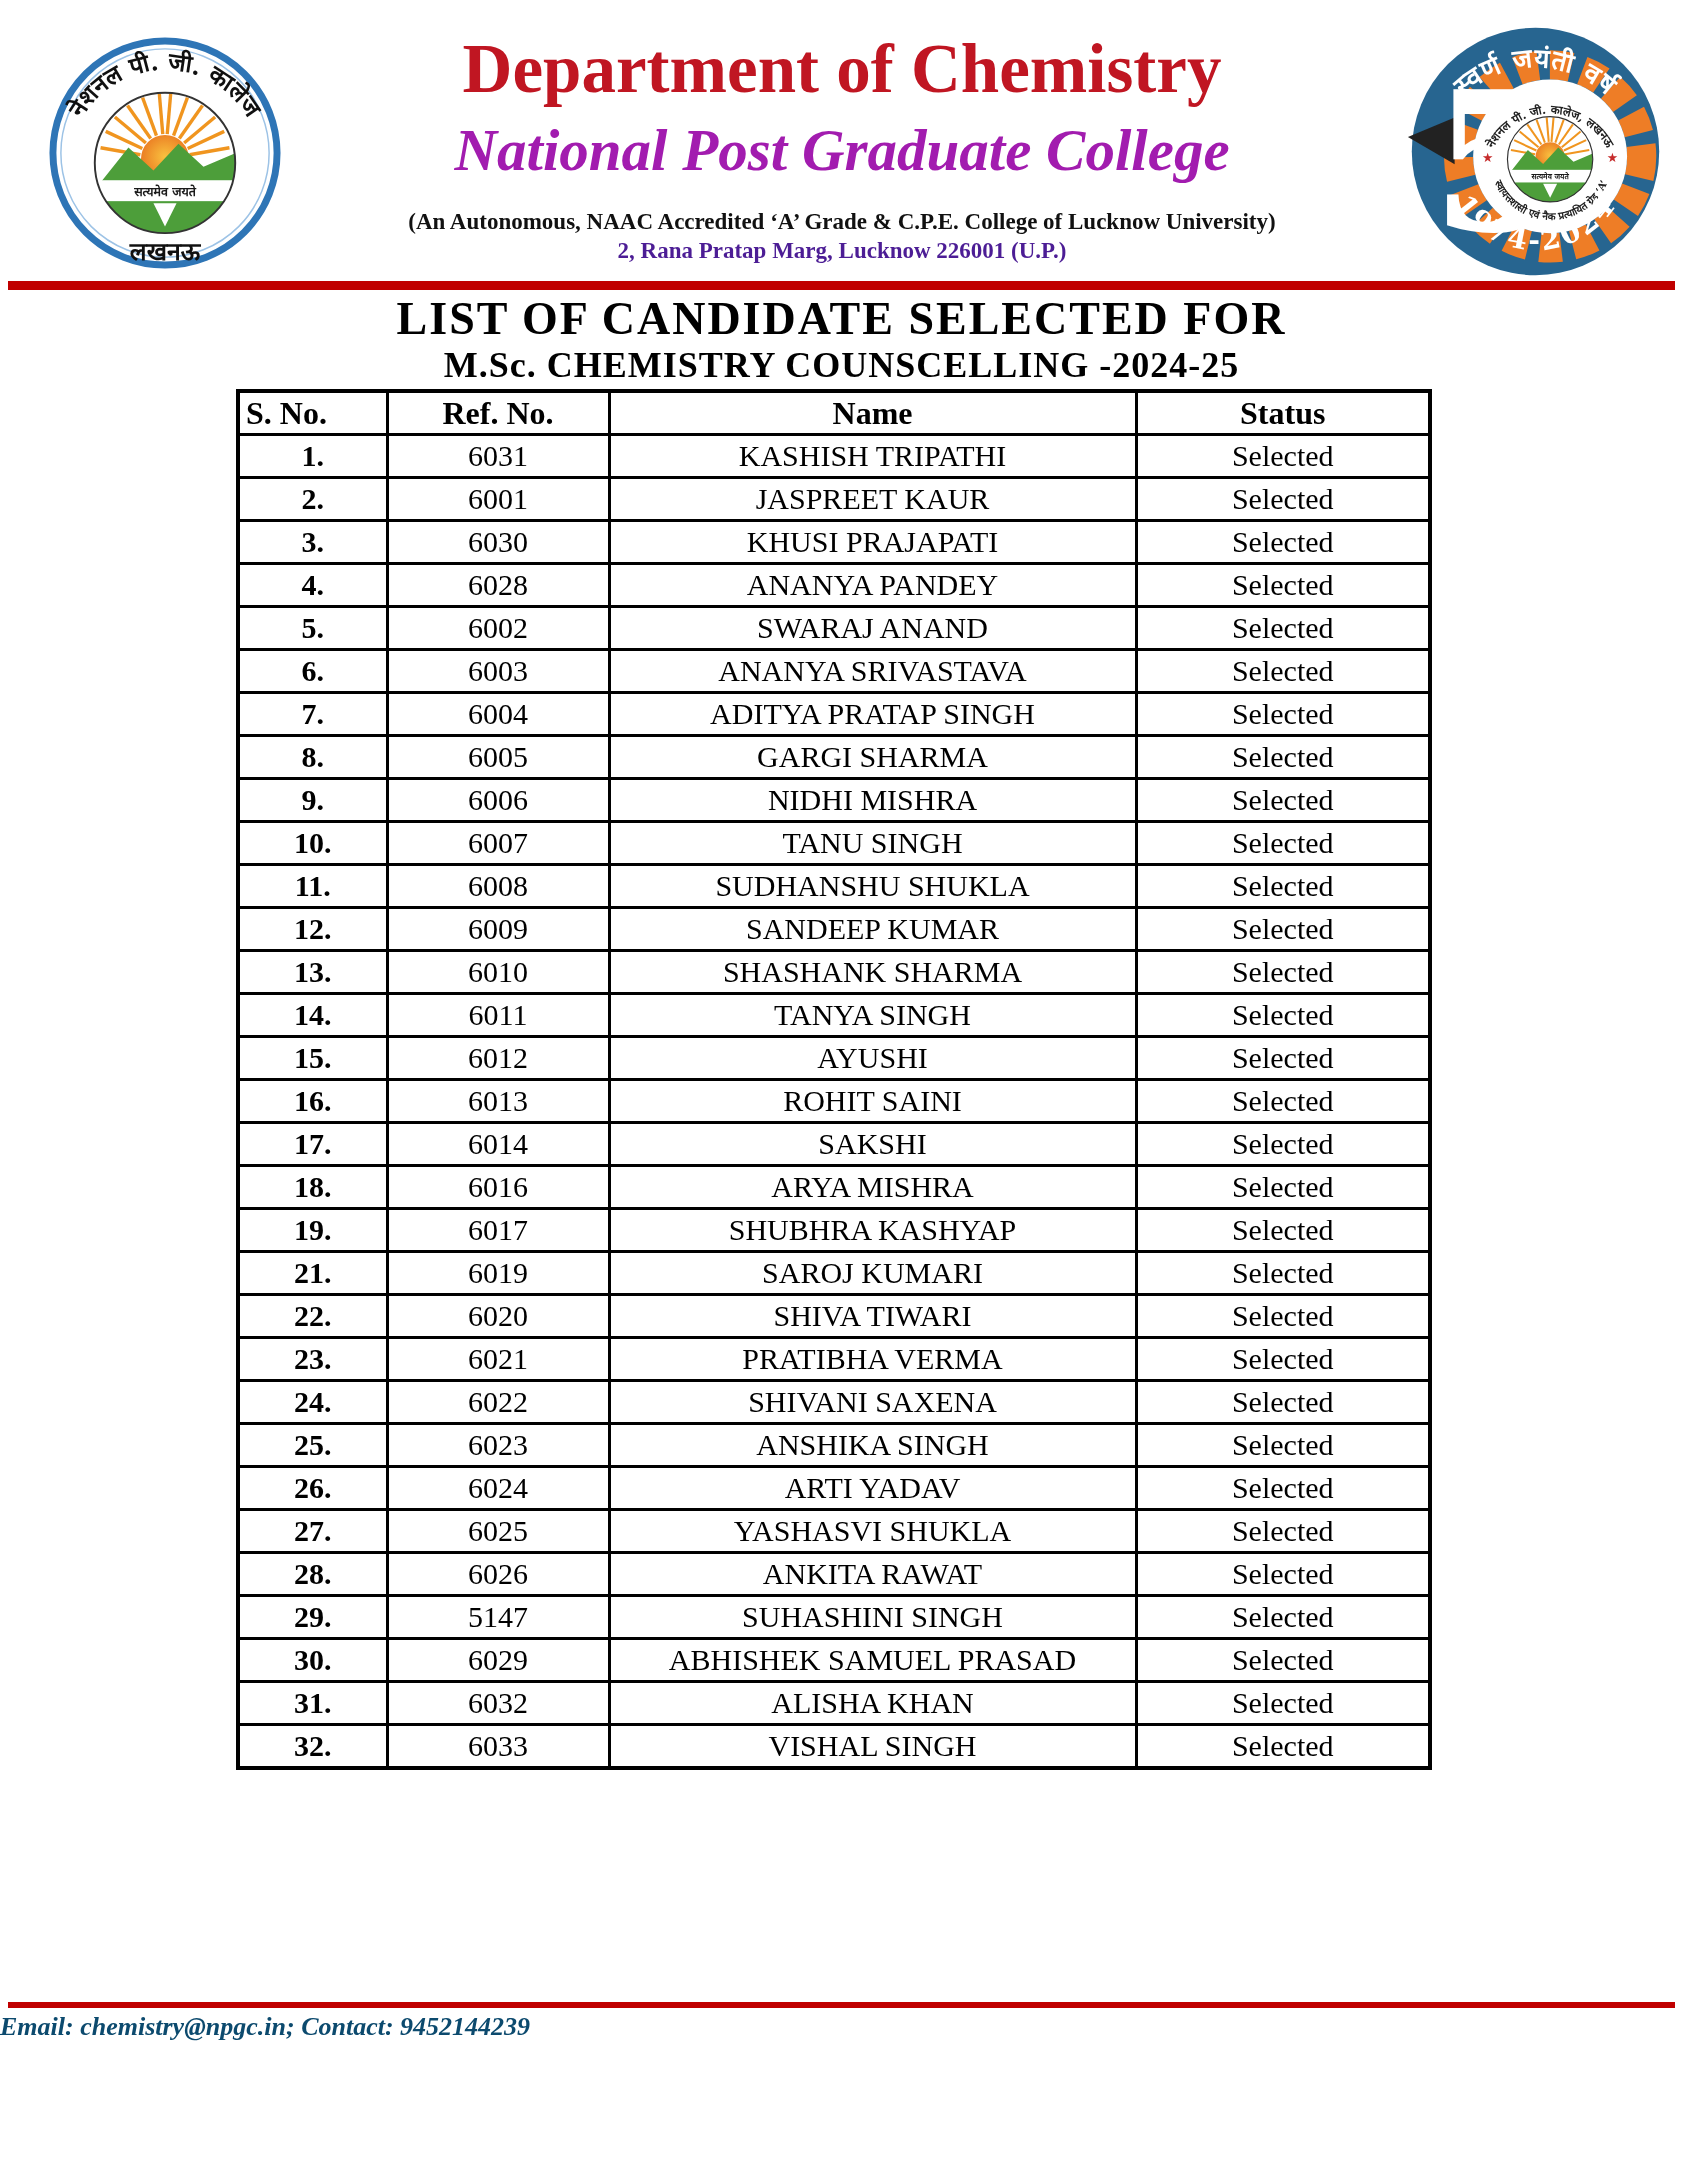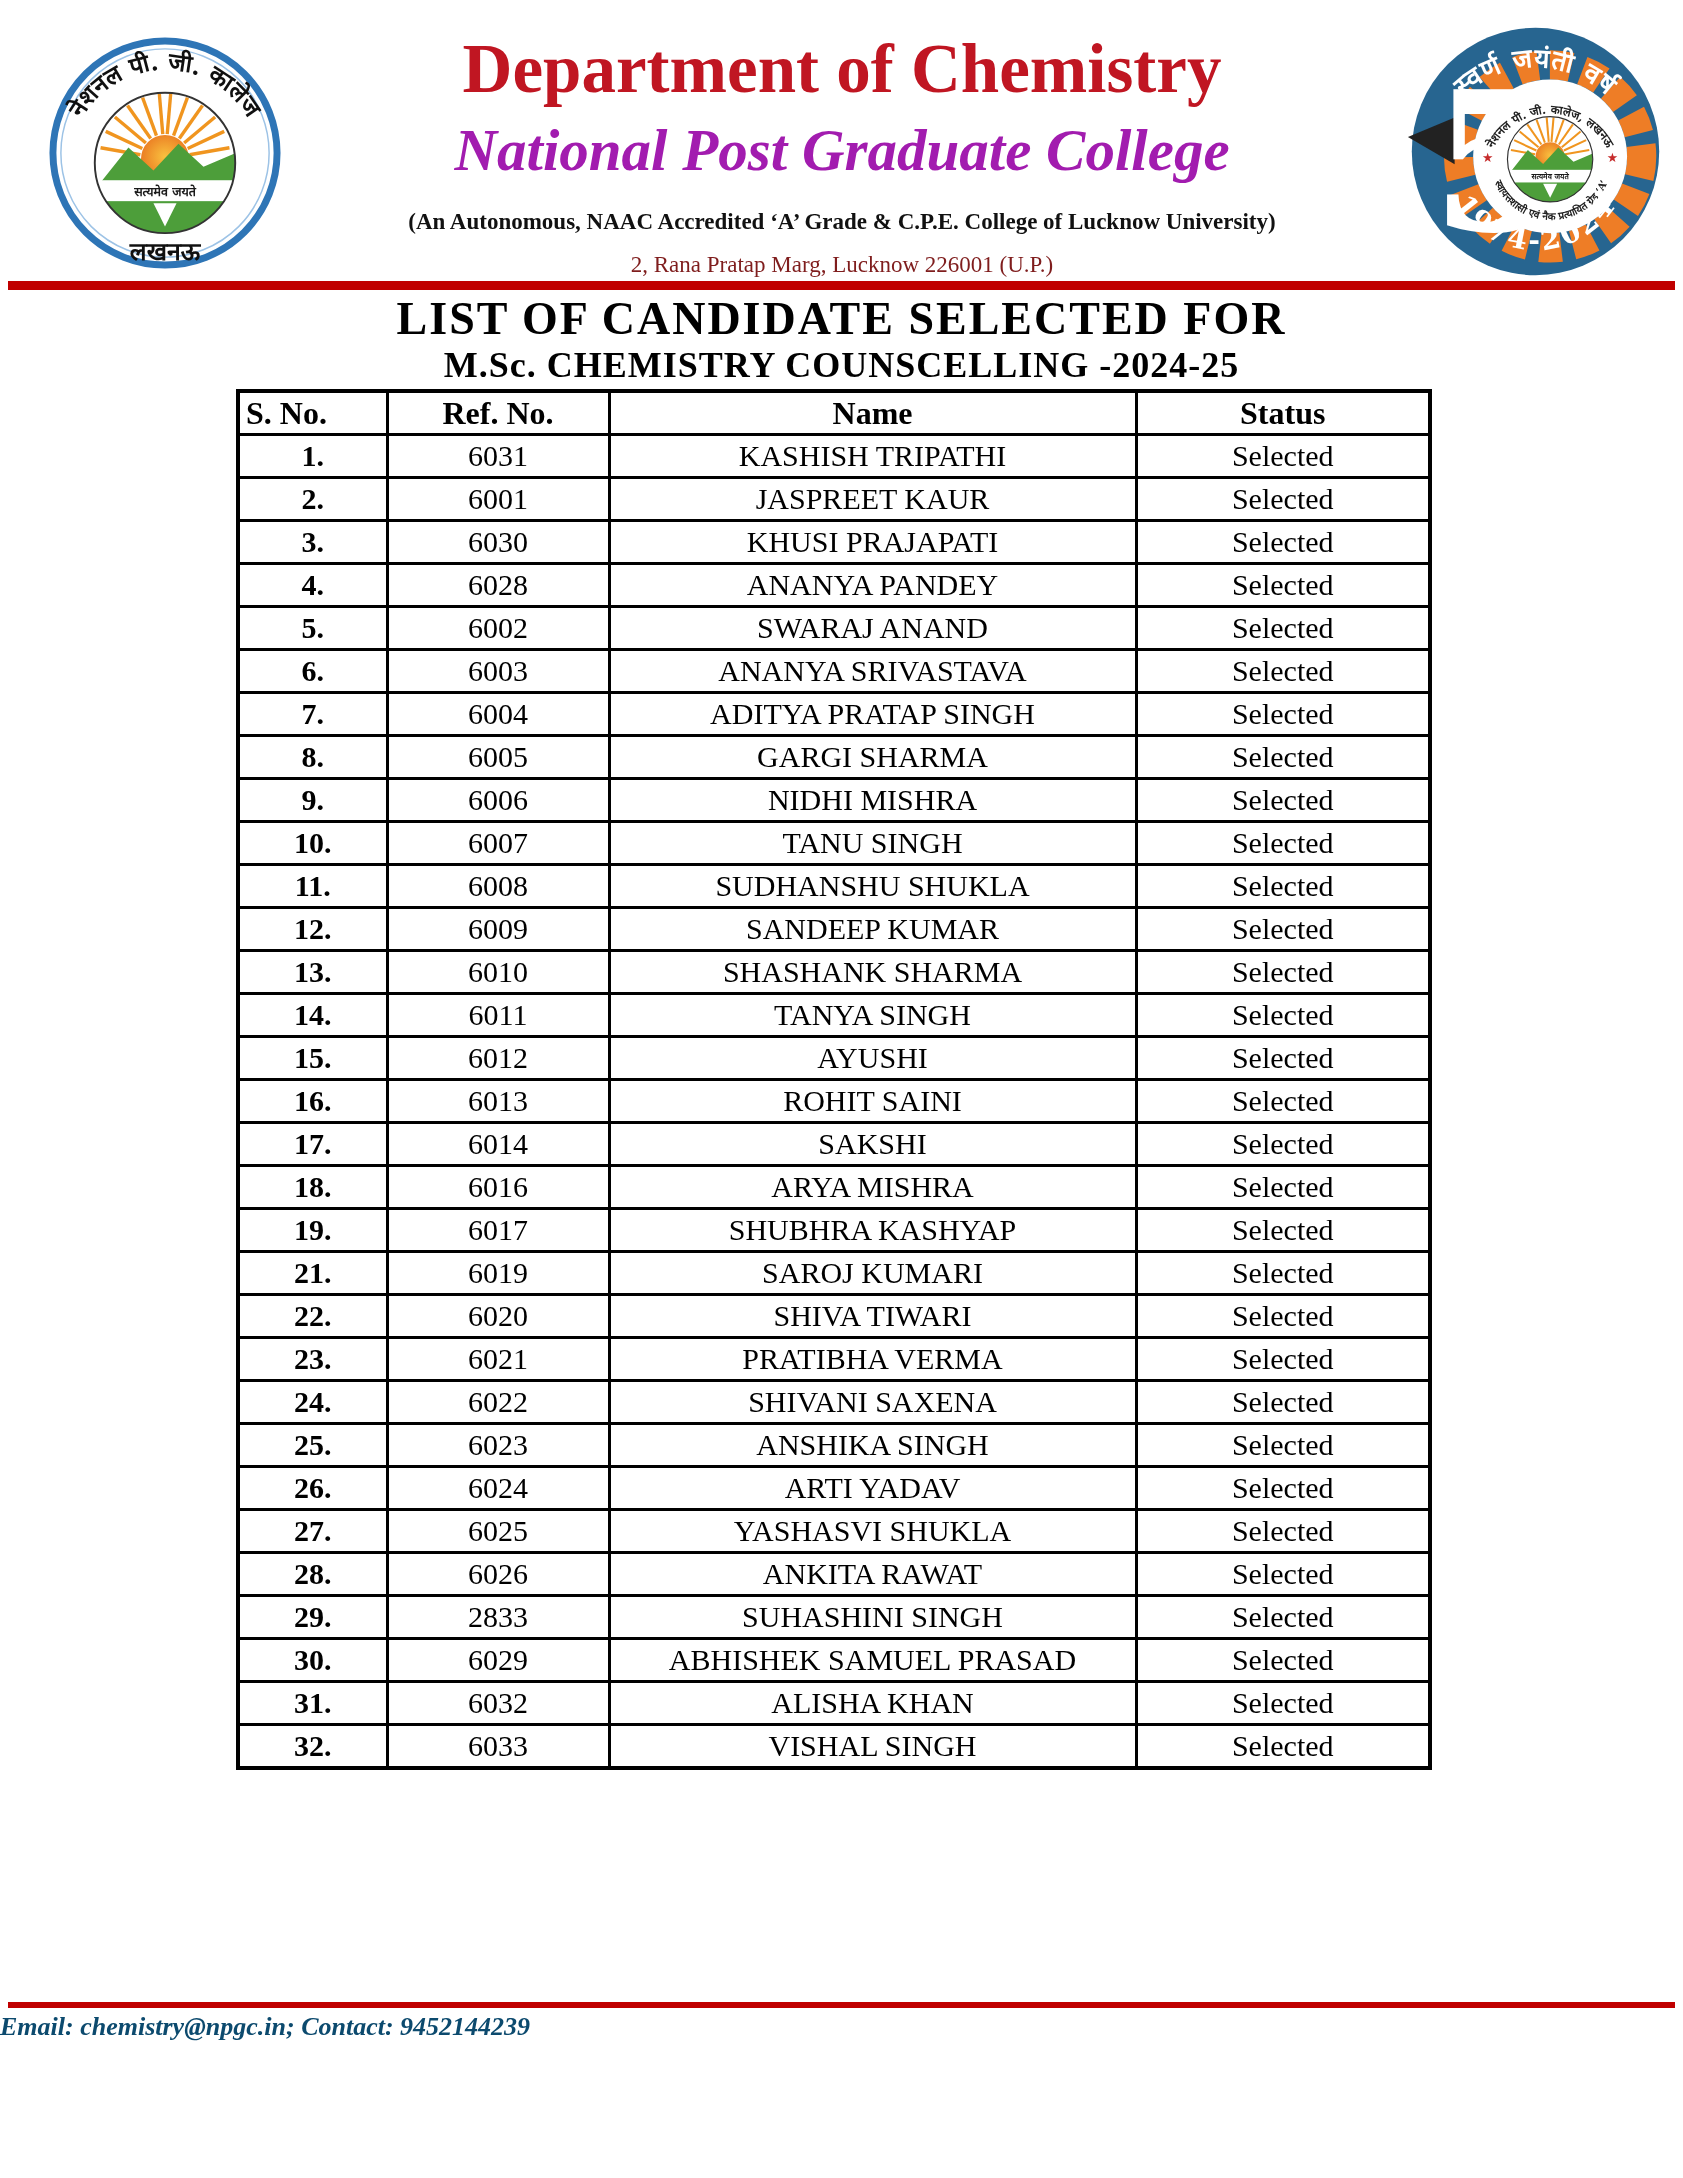--- a/index.html
+++ b/index.html
@@ -16,22 +16,22 @@
   }
   .subtitle{
     position:absolute; left:0; right:0; top:115px;
     font-size:59px; line-height:71px; font-weight:bold; font-style:italic; color:#a21caf;
   }
   .accred{
     position:absolute; left:0; right:0; top:208px;
     font-size:23px; line-height:28px; font-weight:bold; color:#111;
   }
   .address{
-    position:absolute; left:0; right:0; top:252px;
-    font-size:23px; line-height:26px; font-weight:normal; color:#7f1d1d;
+    position:absolute; left:0; right:0; top:238px;
+    font-size:23px; line-height:26px; font-weight:bold; color:#4c1d95;
   }
   .logo-left{position:absolute; left:46px; top:34px; width:238px; height:238px;}
   .logo-right{position:absolute; left:1404px; top:20px; width:263px; height:263px;}
   .rule{position:absolute; left:8px; right:8px; background:#C00000;}
   .rule-top{top:281px; height:9px;}
   .rule-bottom{top:2002px; height:6px;}
   
   .list-heading{
     position:absolute; left:0; right:0; top:295px; text-align:center;
     font-size:46px; line-height:48px; font-weight:bold; letter-spacing:2px; color:#000;
@@ -328,21 +328,21 @@
           <td class="c3">Selected</td>
         </tr>
         <tr>
           <td class="c0">28.</td>
           <td class="c1">6026</td>
           <td class="c2">ANKITA RAWAT</td>
           <td class="c3">Selected</td>
         </tr>
         <tr>
           <td class="c0">29.</td>
-          <td class="c1">2833</td>
+          <td class="c1">5147</td>
           <td class="c2">SUHASHINI SINGH</td>
           <td class="c3">Selected</td>
         </tr>
         <tr>
           <td class="c0">30.</td>
           <td class="c1">6029</td>
           <td class="c2">ABHISHEK SAMUEL PRASAD</td>
           <td class="c3">Selected</td>
         </tr>
         <tr>

